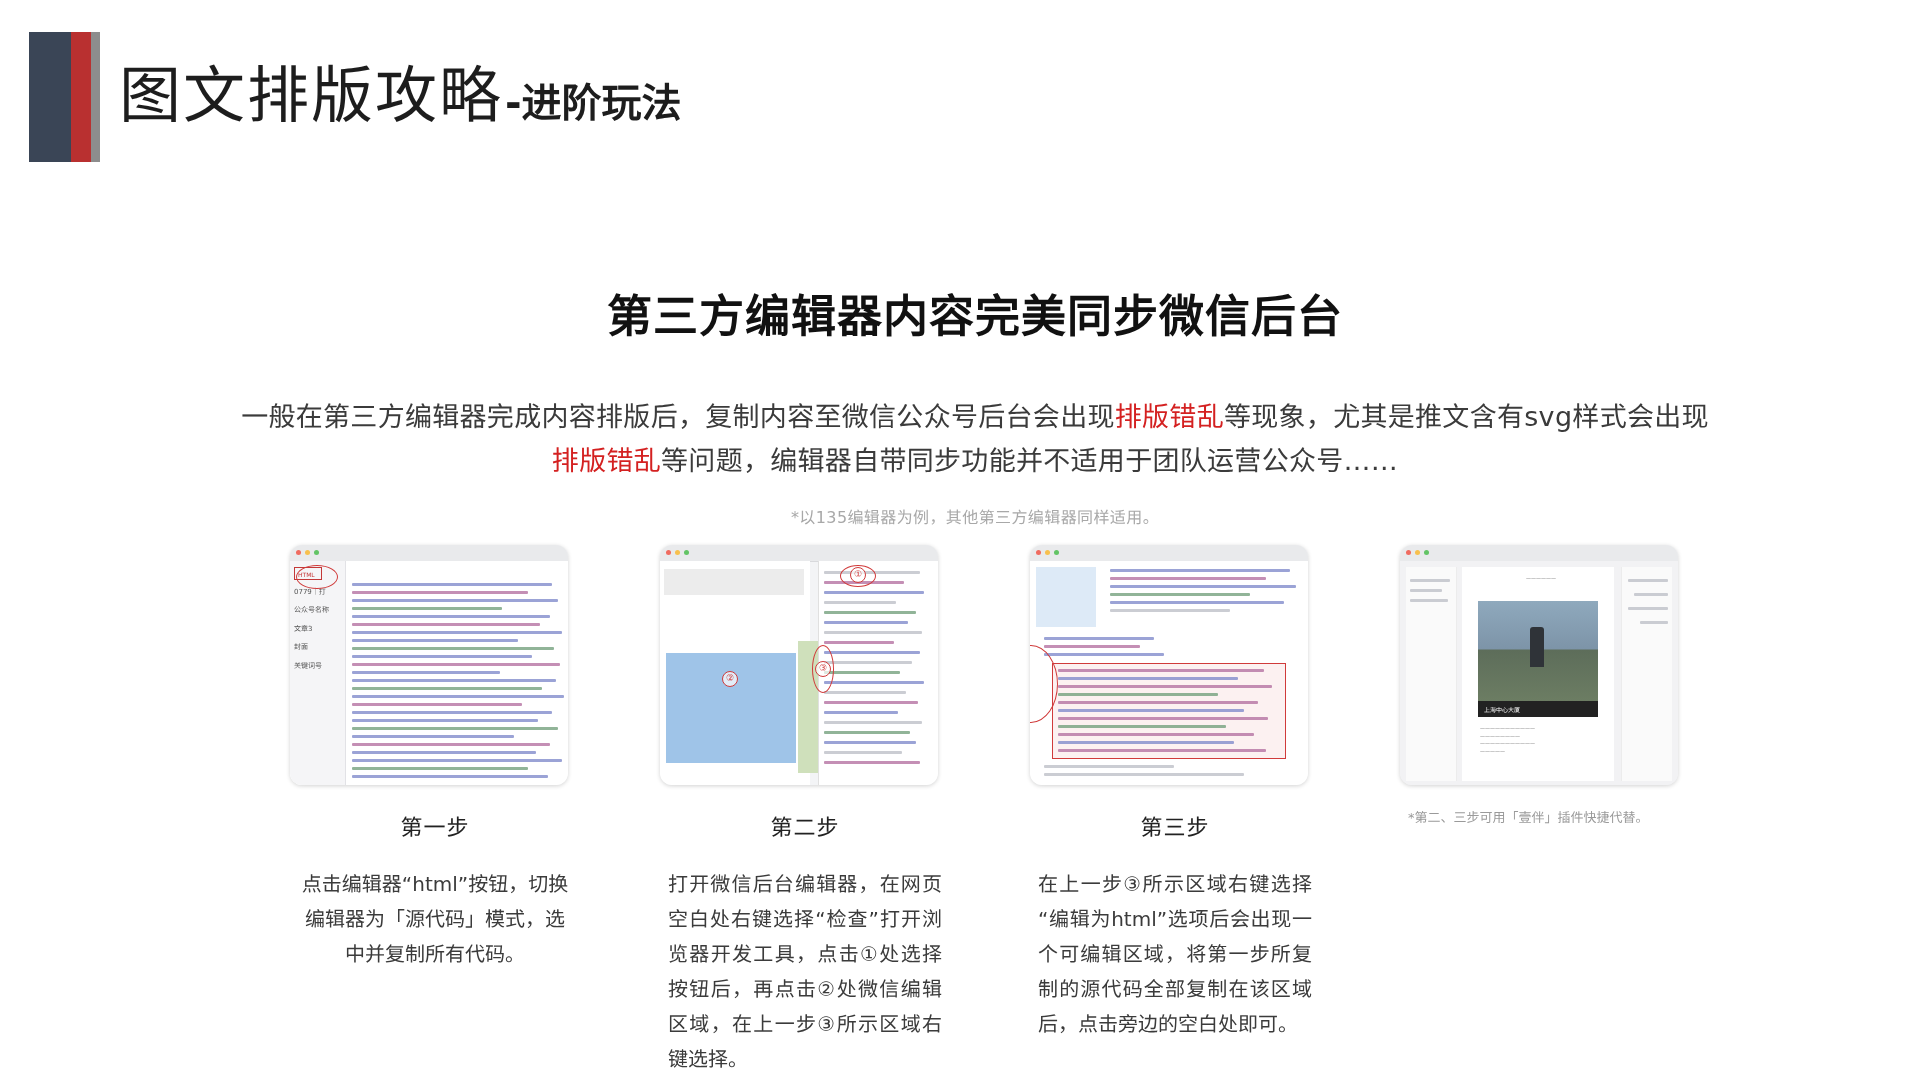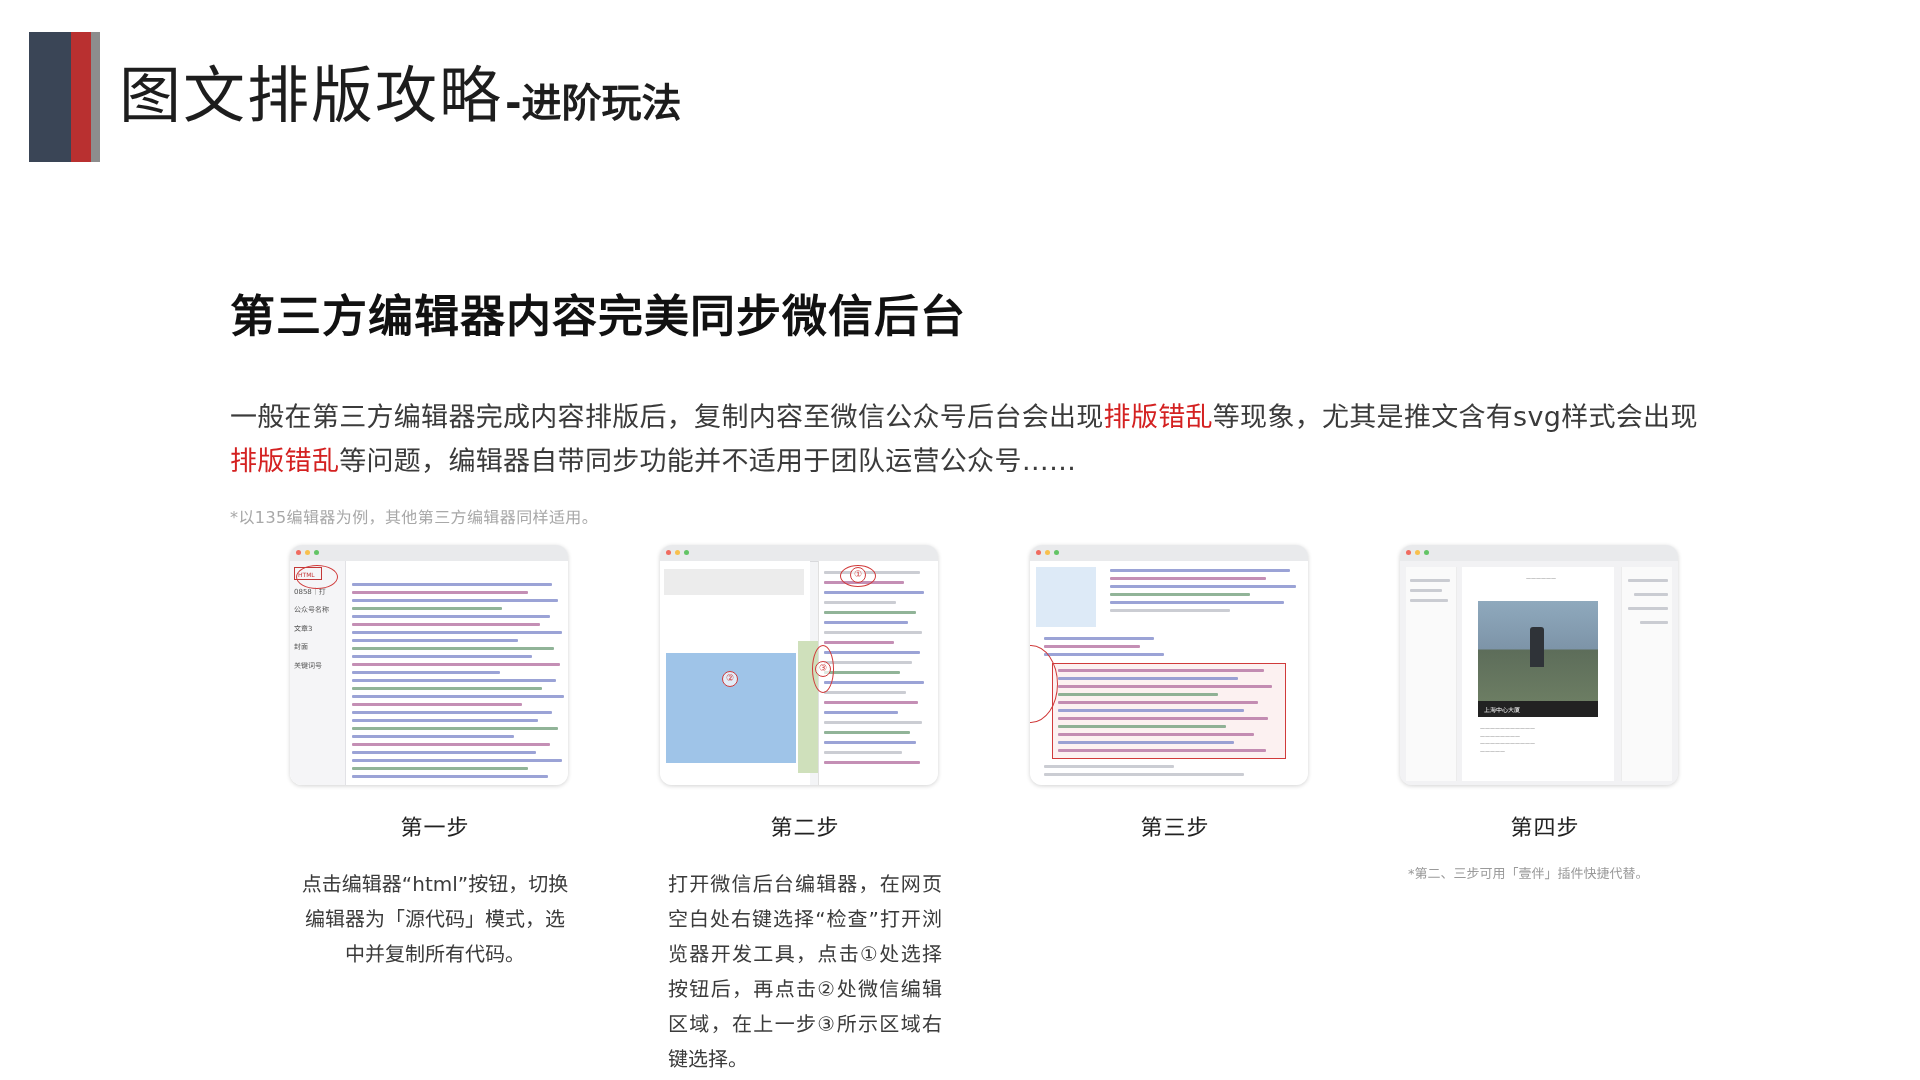--- a/index.html
+++ b/index.html
@@ -60,20 +60,21 @@
     margin-left: 2px;
     font-family: "DejaVu Sans", "Liberation Sans", sans-serif;
   }
 
   
   .content {
     position: absolute;
     left: 230px;
     top: 280px;
     width: 1490px;
+    text-align: center;
   }
   .section-title {
     font-size: 45px;
     font-weight: 700;
     letter-spacing: 1px;
     color: #111111;
     margin: 0 0 50px 0;
     font-family: "DejaVu Sans", "Liberation Sans", sans-serif;
   }
   .lead {
@@ -253,21 +254,21 @@
     <div class="thumb">
       <div class="ui-topbar">
         <span class="dot r"></span>
         <span class="dot y"></span>
         <span class="dot g2"></span>
       </div>
       <div class="code-bg"></div>
       <div class="left-rail">
         <div class="rect-mark" style="left:4px;top:6px;width:26px;height:11px;border-color:#c43838;"></div>
         <div class="tiny-txt" style="left:8px;top:9px;font-size:6px;color:#c43838;">HTML</div>
-        <div class="rail-item" style="margin-top:16px;">0858｜打</div>
+        <div class="rail-item" style="margin-top:16px;">0779｜打</div>
         <div class="rail-item">公众号名称</div>
         <div class="rail-item">文章3</div>
         <div class="rail-item">封面</div>
         <div class="rail-item">关键词号</div>
       </div>
       <div class="circle-mark" style="left:6px;top:20px;width:40px;height:22px;"></div>
       <div>
         <div class="code-line" style="left:62px;top:38px;width:200px;"></div>
         <div class="code-line alt" style="left:62px;top:46px;width:176px;"></div>
         <div class="code-line" style="left:62px;top:54px;width:206px;"></div>
@@ -375,20 +376,21 @@
         <div class="code-line alt2" style="left:28px;top:180px;width:168px;"></div>
         <div class="code-line alt" style="left:28px;top:188px;width:196px;"></div>
         <div class="code-line" style="left:28px;top:196px;width:176px;"></div>
         <div class="code-line alt" style="left:28px;top:204px;width:208px;"></div>
       </div>
       <div class="code-line grey" style="left:14px;top:220px;width:130px;"></div>
       <div class="code-line grey" style="left:14px;top:228px;width:200px;"></div>
       <div class="circle-mark" style="left:-26px;top:100px;width:52px;height:76px;"></div>
     </div>
     <div class="step-label">第三步</div>
+    <div class="step-desc">在上一步③所示区域右键选择“编辑为html”选项后会出现一个可编辑区域，将第一步所复制的源代码全部复制在该区域后，点击旁边的空白处即可。</div>
   </div>
 
   <div class="step">
     <div class="thumb">
       <div class="ui-topbar">
         <span class="dot r"></span>
         <span class="dot y"></span>
         <span class="dot g2"></span>
       </div>
       <div class="panel-white" style="left:0;top:16px;right:0;bottom:0;background:#f2f2f4;"></div>
@@ -406,17 +408,16 @@
       <div class="photo" style="left:78px;top:56px;width:120px;height:100px;">
         <div class="photo-figure" style="left:52px;top:26px;width:14px;height:40px;"></div>
       </div>
       <div class="dark-band" style="left:78px;top:156px;width:120px;height:16px;">
         <span style="position:absolute;left:6px;top:4px;">上海中心大厦</span>
       </div>
       <div class="tiny-txt" style="left:80px;top:180px;width:116px;">
         ———————————<br>————————<br>———————————<br>—————
       </div>
     </div>
-    <div class="step-label">第四步</div>
     <div class="step-note">*第二、三步可用「壹伴」插件快捷代替。</div>
   </div>
 
 </div>
 
 </body></html>

